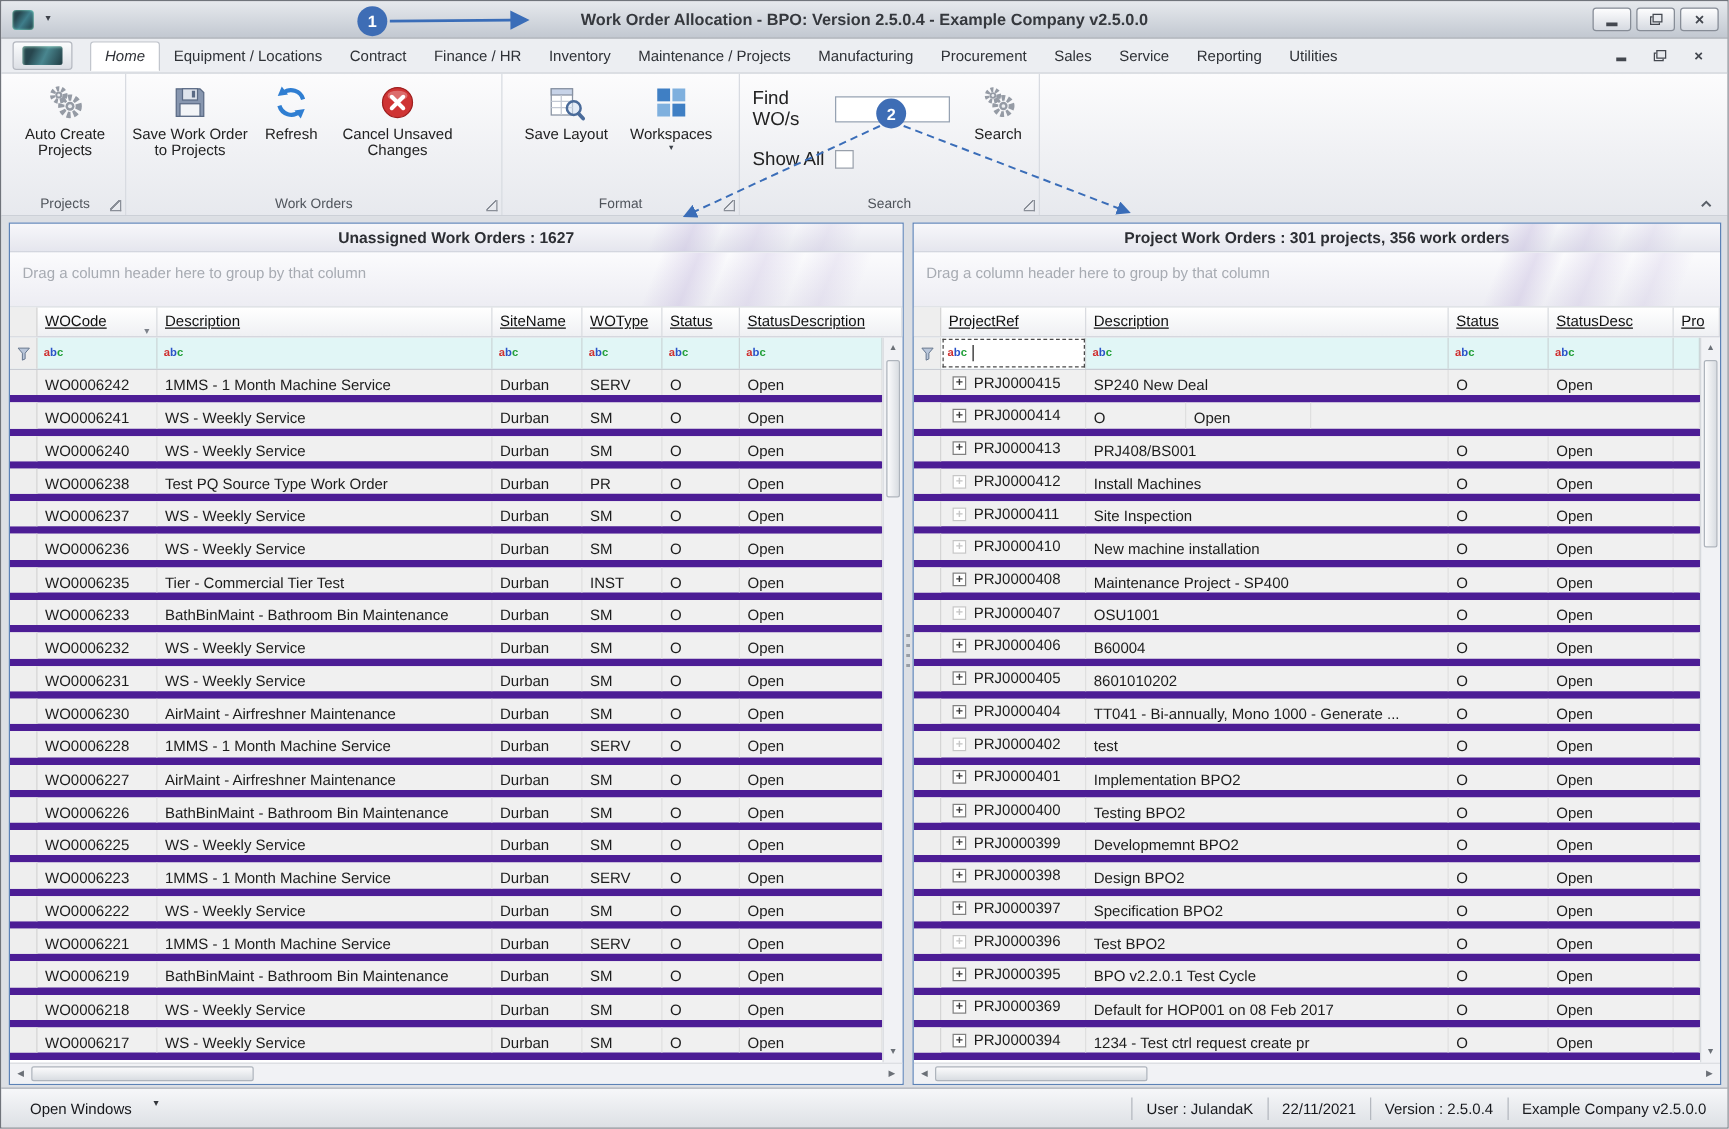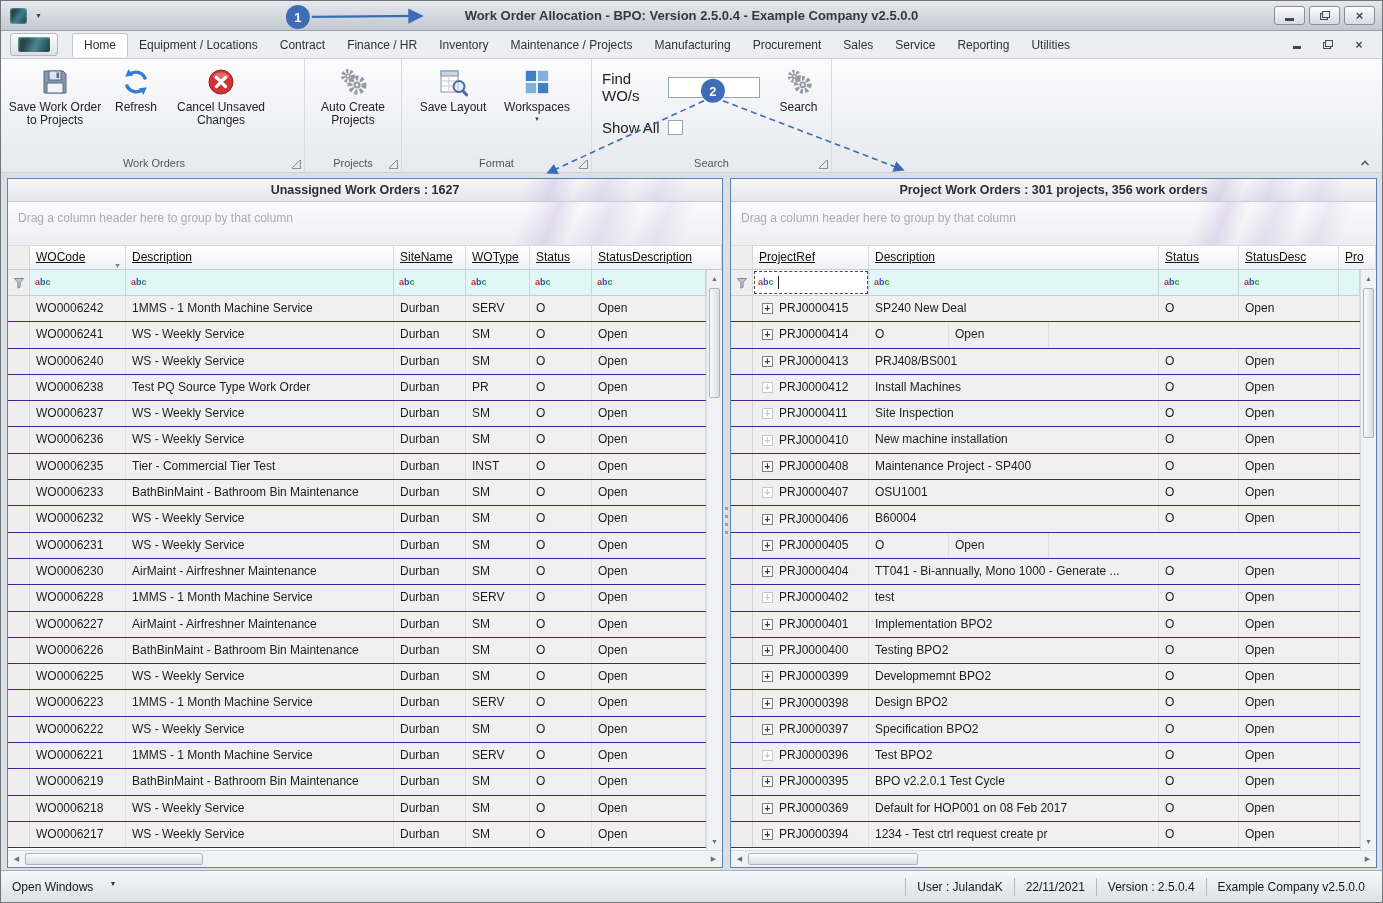--- a/index.html
+++ b/index.html
@@ -25,21 +25,21 @@
   .g-close{font-size:13px;font-weight:bold;color:#43474f;line-height:1;}
 
   
   .tabrow{position:absolute;top:30px;left:0;right:0;height:28px;background:#eceef2;
     border-bottom:1px solid #c9cdd4;display:flex;align-items:center;}
   .appbtn{width:48px;height:23px;margin:0 14px 0 9px;border:1px solid #b4b8c0;border-radius:3px;
     background:linear-gradient(#fbfcfd,#dcdfe5);display:flex;align-items:center;justify-content:center;}
   .appbtn-img{width:32px;height:15px;border-radius:2px;background:linear-gradient(115deg,#27464e 25%,#49868f 55%,#203b42);box-shadow:inset 1px 1px 2px rgba(190,255,230,.5);}
   .tabs{display:flex;align-items:center;height:100%;}
   .tab{padding:3px 11px;font-size:12px;color:#2e3136;white-space:nowrap;height:22px;line-height:16px;}
-  .tab.active{background:#fff;border:1px solid #c2c6cd;border-bottom:1px solid #fff;border-radius:3px 3px 0 0;margin-bottom:-1px;height:24px;}
+  .tab.active{background:#fff;border:1px solid #c2c6cd;border-bottom:1px solid #fff;border-radius:3px 3px 0 0;margin-bottom:-1px;height:24px;font-style:italic;}
   .mini-btns{margin-left:auto;display:flex;align-items:center;gap:17px;margin-right:16px;color:#4a4e55;}
   .mini{display:flex;align-items:center;justify-content:center;width:14px;height:14px;}
   .mini .g-min{margin-top:5px;width:8px;}
   .mini .g-close{font-size:12px;}
 
   
   .ribbon-body{position:absolute;top:58px;left:0;right:0;height:114px;
     background:linear-gradient(#fcfcfd,#f0f1f4 55%,#e7e9ee);border-bottom:1px solid #ccd0d7;
     display:flex;align-items:stretch;padding-left:3px;}
   .rgroup{display:flex;flex-direction:column;border-right:1px solid #d8dbe1;position:relative;}
@@ -89,21 +89,21 @@
   .fcell.focused{background:#fff;outline:1px dashed #4a4a4a;outline-offset:-2px;}
   .fcaret{display:inline-block;width:1px;height:13px;background:#222;margin-left:4px;animation:blink 1s steps(1) infinite;}
   @keyframes blink{50%{opacity:0;}}
   .abc{display:inline-flex;}
   .abc i{font-style:normal;font-weight:bold;font-size:9px;line-height:9px;letter-spacing:0;}
   .abc i:nth-child(1){color:#cf3030;}
   .abc i:nth-child(2){color:#2a52c8;}
   .abc i:nth-child(3){color:#23a03a;}
 
   .rows{flex:1;overflow:hidden;background:#fff;}
-  .trow{display:flex;height:26.3px;background:#f0f0f0;border-bottom:1px solid #4c1d95;}
+  .trow{display:flex;height:26.3px;background:#f0f0f0;border-bottom:6px solid #4c1d95;}
   .cell{border-right:1px solid #dfdfdf;padding-left:6px;line-height:25px;font-size:12px;color:#1c1c1c;
     white-space:nowrap;overflow:hidden;}
   .c-ind{width:22px;flex:none;background:#eeeeee;border-right:1px solid #d5d5d5;padding-left:0;}
   
   .c-wocode{width:96px;flex:none;}
   .c-desc{width:268px;flex:none;}
   .c-site{width:72px;flex:none;}
   .c-wotype{width:64px;flex:none;}
   .c-status{width:62px;flex:none;}
   .c-sdesc{flex:1;}
@@ -126,21 +126,21 @@
   .hscroll{height:17px;flex:none;background:#f1f2f5;border-top:1px solid #d6d9dd;display:flex;align-items:center;}
   .hscroll .harrow{width:17px;height:100%;display:flex;align-items:center;justify-content:center;font-size:7px;color:#6b7077;flex:none;}
   .htrack{flex:1;position:relative;height:100%;}
   .hthumb{position:absolute;top:2px;bottom:2px;border:1px solid #aeb4bc;border-radius:2px;
     background:linear-gradient(#fbfbfc,#d9dde2);}
 
   
   .statusbar{position:absolute;left:0;right:0;bottom:0;height:32px;
     background:linear-gradient(#f6f7f9,#dde0e5);border-top:1px solid #a9aeb6;
     display:flex;align-items:center;font-size:12px;color:#17181c;}
-  .sb-left{margin-left:11px;display:flex;gap:16px;}
+  .sb-left{margin-left:23px;display:flex;gap:16px;}
   .sb-left .caret{font-size:7px;color:#33363b;}
   .sb-right{margin-left:auto;display:flex;align-items:center;height:100%;margin-right:6px;}
   .sb-item{padding:0 11px;white-space:nowrap;}
   .sb-sep{width:1px;height:18px;background:#b4b8bf;}
 
   
   .overlay{position:absolute;inset:0;width:100%;height:100%;pointer-events:none;z-index:40;}
   .callout-num{fill:#fff;font-weight:bold;font-size:13px;font-family:"Liberation Sans",sans-serif;}
 </style>
 </head>
@@ -191,58 +191,20 @@
           <span class="g-restore"></span>
         </span>
       <span class="mini">
           <span class="g-close">×</span>
         </span>
     </div>
   </div>
 
   <div class="ribbon-body">
 
-    <div class="rgroup" style="width:301px">
-      <div class="rgroup-content">
-        <div class="bigbtn" style="width:98px">
-          <span class="bicon">
-            <svg width="30" height="30" viewBox="0 0 30 30">
-              <path d="M4 4 h19 l3 3 v19 h-22 z" fill="#8796af" stroke="#5a6a84"></path>
-              <rect x="9" y="4" width="12" height="9" fill="#dfe4ec" stroke="#5a6a84"></rect>
-              <rect x="16.5" y="5.6" width="2.6" height="5.4" fill="#5a6a84"></rect>
-              <rect x="7" y="16" width="16" height="10" fill="#f2f4f7" stroke="#5a6a84"></rect>
-            </svg>
-          </span>
-          <span class="blabel">Save Work Order to Projects</span>
-        </div>
-        <div class="bigbtn" style="width:64px">
-          <span class="bicon">
-            <svg width="30" height="30" viewBox="0 0 30 30">
-              <path d="M24.5 12.5 a10 10 0 0 0 -16 -5" fill="none" stroke="#2f7ed2" stroke-width="3.4"></path>
-              <polygon points="4.2,9.8 12.4,8.6 7.4,2.2" fill="#2f7ed2"></polygon>
-              <path d="M5.5 17.5 a10 10 0 0 0 16 5" fill="none" stroke="#2f7ed2" stroke-width="3.4"></path>
-              <polygon points="25.8,20.2 17.6,21.4 22.6,27.8" fill="#2f7ed2"></polygon>
-            </svg>
-          </span>
-          <span class="blabel">Refresh</span>
-        </div>
-        <div class="bigbtn" style="width:106px">
-          <span class="bicon">
-            <svg width="30" height="30" viewBox="0 0 30 30">
-              <circle cx="15" cy="15" r="12" fill="#cf3434" stroke="#9e1f1f"></circle>
-              <ellipse cx="15" cy="9.5" rx="8" ry="4" fill="rgba(255,255,255,.28)"></ellipse>
-              <path d="M10.4 10.4 L19.6 19.6 M19.6 10.4 L10.4 19.6" stroke="#fff" stroke-width="3.2" stroke-linecap="round"></path>
-            </svg>
-          </span>
-          <span class="blabel">Cancel Unsaved Changes</span>
-        </div>
-      </div>
-      <div class="rgroup-label"><span>Work Orders</span><span class="launcher"></span></div>
-    </div>
-
     <div class="rgroup" style="width:97px">
       <div class="rgroup-content">
         <div class="bigbtn" style="width:92px">
           <span class="bicon">
             <svg width="30" height="30" viewBox="0 0 30 30">
               <g fill="none" stroke="#959ba5">
                 <circle cx="10" cy="9" r="5" stroke-width="4" stroke-dasharray="2.4 1.8"></circle>
                 <circle cx="19" cy="18" r="7" stroke-width="5" stroke-dasharray="3 2.2"></circle>
               </g>
               <circle cx="10" cy="9" r="2.8" fill="#959ba5"></circle>
@@ -250,20 +212,58 @@
               <circle cx="19" cy="18" r="3.6" fill="#959ba5"></circle>
                 <circle cx="19" cy="18" r="1.6" fill="#eef0f3"></circle>
             </svg>
           </span>
           <span class="blabel">Auto Create Projects</span>
         </div>
       </div>
       <div class="rgroup-label"><span>Projects</span><span class="launcher"></span></div>
     </div>
 
+    <div class="rgroup" style="width:301px">
+      <div class="rgroup-content">
+        <div class="bigbtn" style="width:98px">
+          <span class="bicon">
+            <svg width="30" height="30" viewBox="0 0 30 30">
+              <path d="M4 4 h19 l3 3 v19 h-22 z" fill="#8796af" stroke="#5a6a84"></path>
+              <rect x="9" y="4" width="12" height="9" fill="#dfe4ec" stroke="#5a6a84"></rect>
+              <rect x="16.5" y="5.6" width="2.6" height="5.4" fill="#5a6a84"></rect>
+              <rect x="7" y="16" width="16" height="10" fill="#f2f4f7" stroke="#5a6a84"></rect>
+            </svg>
+          </span>
+          <span class="blabel">Save Work Order to Projects</span>
+        </div>
+        <div class="bigbtn" style="width:64px">
+          <span class="bicon">
+            <svg width="30" height="30" viewBox="0 0 30 30">
+              <path d="M24.5 12.5 a10 10 0 0 0 -16 -5" fill="none" stroke="#2f7ed2" stroke-width="3.4"></path>
+              <polygon points="4.2,9.8 12.4,8.6 7.4,2.2" fill="#2f7ed2"></polygon>
+              <path d="M5.5 17.5 a10 10 0 0 0 16 5" fill="none" stroke="#2f7ed2" stroke-width="3.4"></path>
+              <polygon points="25.8,20.2 17.6,21.4 22.6,27.8" fill="#2f7ed2"></polygon>
+            </svg>
+          </span>
+          <span class="blabel">Refresh</span>
+        </div>
+        <div class="bigbtn" style="width:106px">
+          <span class="bicon">
+            <svg width="30" height="30" viewBox="0 0 30 30">
+              <circle cx="15" cy="15" r="12" fill="#cf3434" stroke="#9e1f1f"></circle>
+              <ellipse cx="15" cy="9.5" rx="8" ry="4" fill="rgba(255,255,255,.28)"></ellipse>
+              <path d="M10.4 10.4 L19.6 19.6 M19.6 10.4 L10.4 19.6" stroke="#fff" stroke-width="3.2" stroke-linecap="round"></path>
+            </svg>
+          </span>
+          <span class="blabel">Cancel Unsaved Changes</span>
+        </div>
+      </div>
+      <div class="rgroup-label"><span>Work Orders</span><span class="launcher"></span></div>
+    </div>
+
     <div class="rgroup" style="width:190px">
       <div class="rgroup-content" style="padding-left:10px">
         <div class="bigbtn" style="width:82px">
           <span class="bicon">
             <svg width="30" height="30" viewBox="0 0 30 30">
               <rect x="3" y="4" width="17" height="21" fill="#fff" stroke="#8892a2"></rect>
               <rect x="3" y="4" width="17" height="5" fill="#c7d3e8" stroke="#8892a2"></rect>
               <line x1="3" y1="14" x2="20" y2="14" stroke="#c3c9d4"></line>
               <line x1="3" y1="19" x2="20" y2="19" stroke="#c3c9d4"></line>
               <line x1="11" y1="9" x2="11" y2="25" stroke="#c3c9d4"></line>
@@ -716,20 +716,21 @@
               <span class="cell c-ind"></span>
               <span class="cell c-pref"><span class="exp ">+</span>PRJ0000406</span>
               <span class="cell c-pdesc">B60004</span>
               <span class="cell c-pstat">O</span>
               <span class="cell c-psdesc">Open</span>
               <span class="cell c-ppro"></span>
             </div>
             <div class="trow">
               <span class="cell c-ind"></span>
               <span class="cell c-pref"><span class="exp ">+</span>PRJ0000405</span>
+              <span class="cell c-pdesc">8601010202</span>
               <span class="cell c-pstat">O</span>
               <span class="cell c-psdesc">Open</span>
               <span class="cell c-ppro"></span>
             </div>
             <div class="trow">
               <span class="cell c-ind"></span>
               <span class="cell c-pref"><span class="exp ">+</span>PRJ0000404</span>
               <span class="cell c-pdesc">TT041 - Bi-annually, Mono 1000 - Generate ...</span>
               <span class="cell c-pstat">O</span>
               <span class="cell c-psdesc">Open</span>

